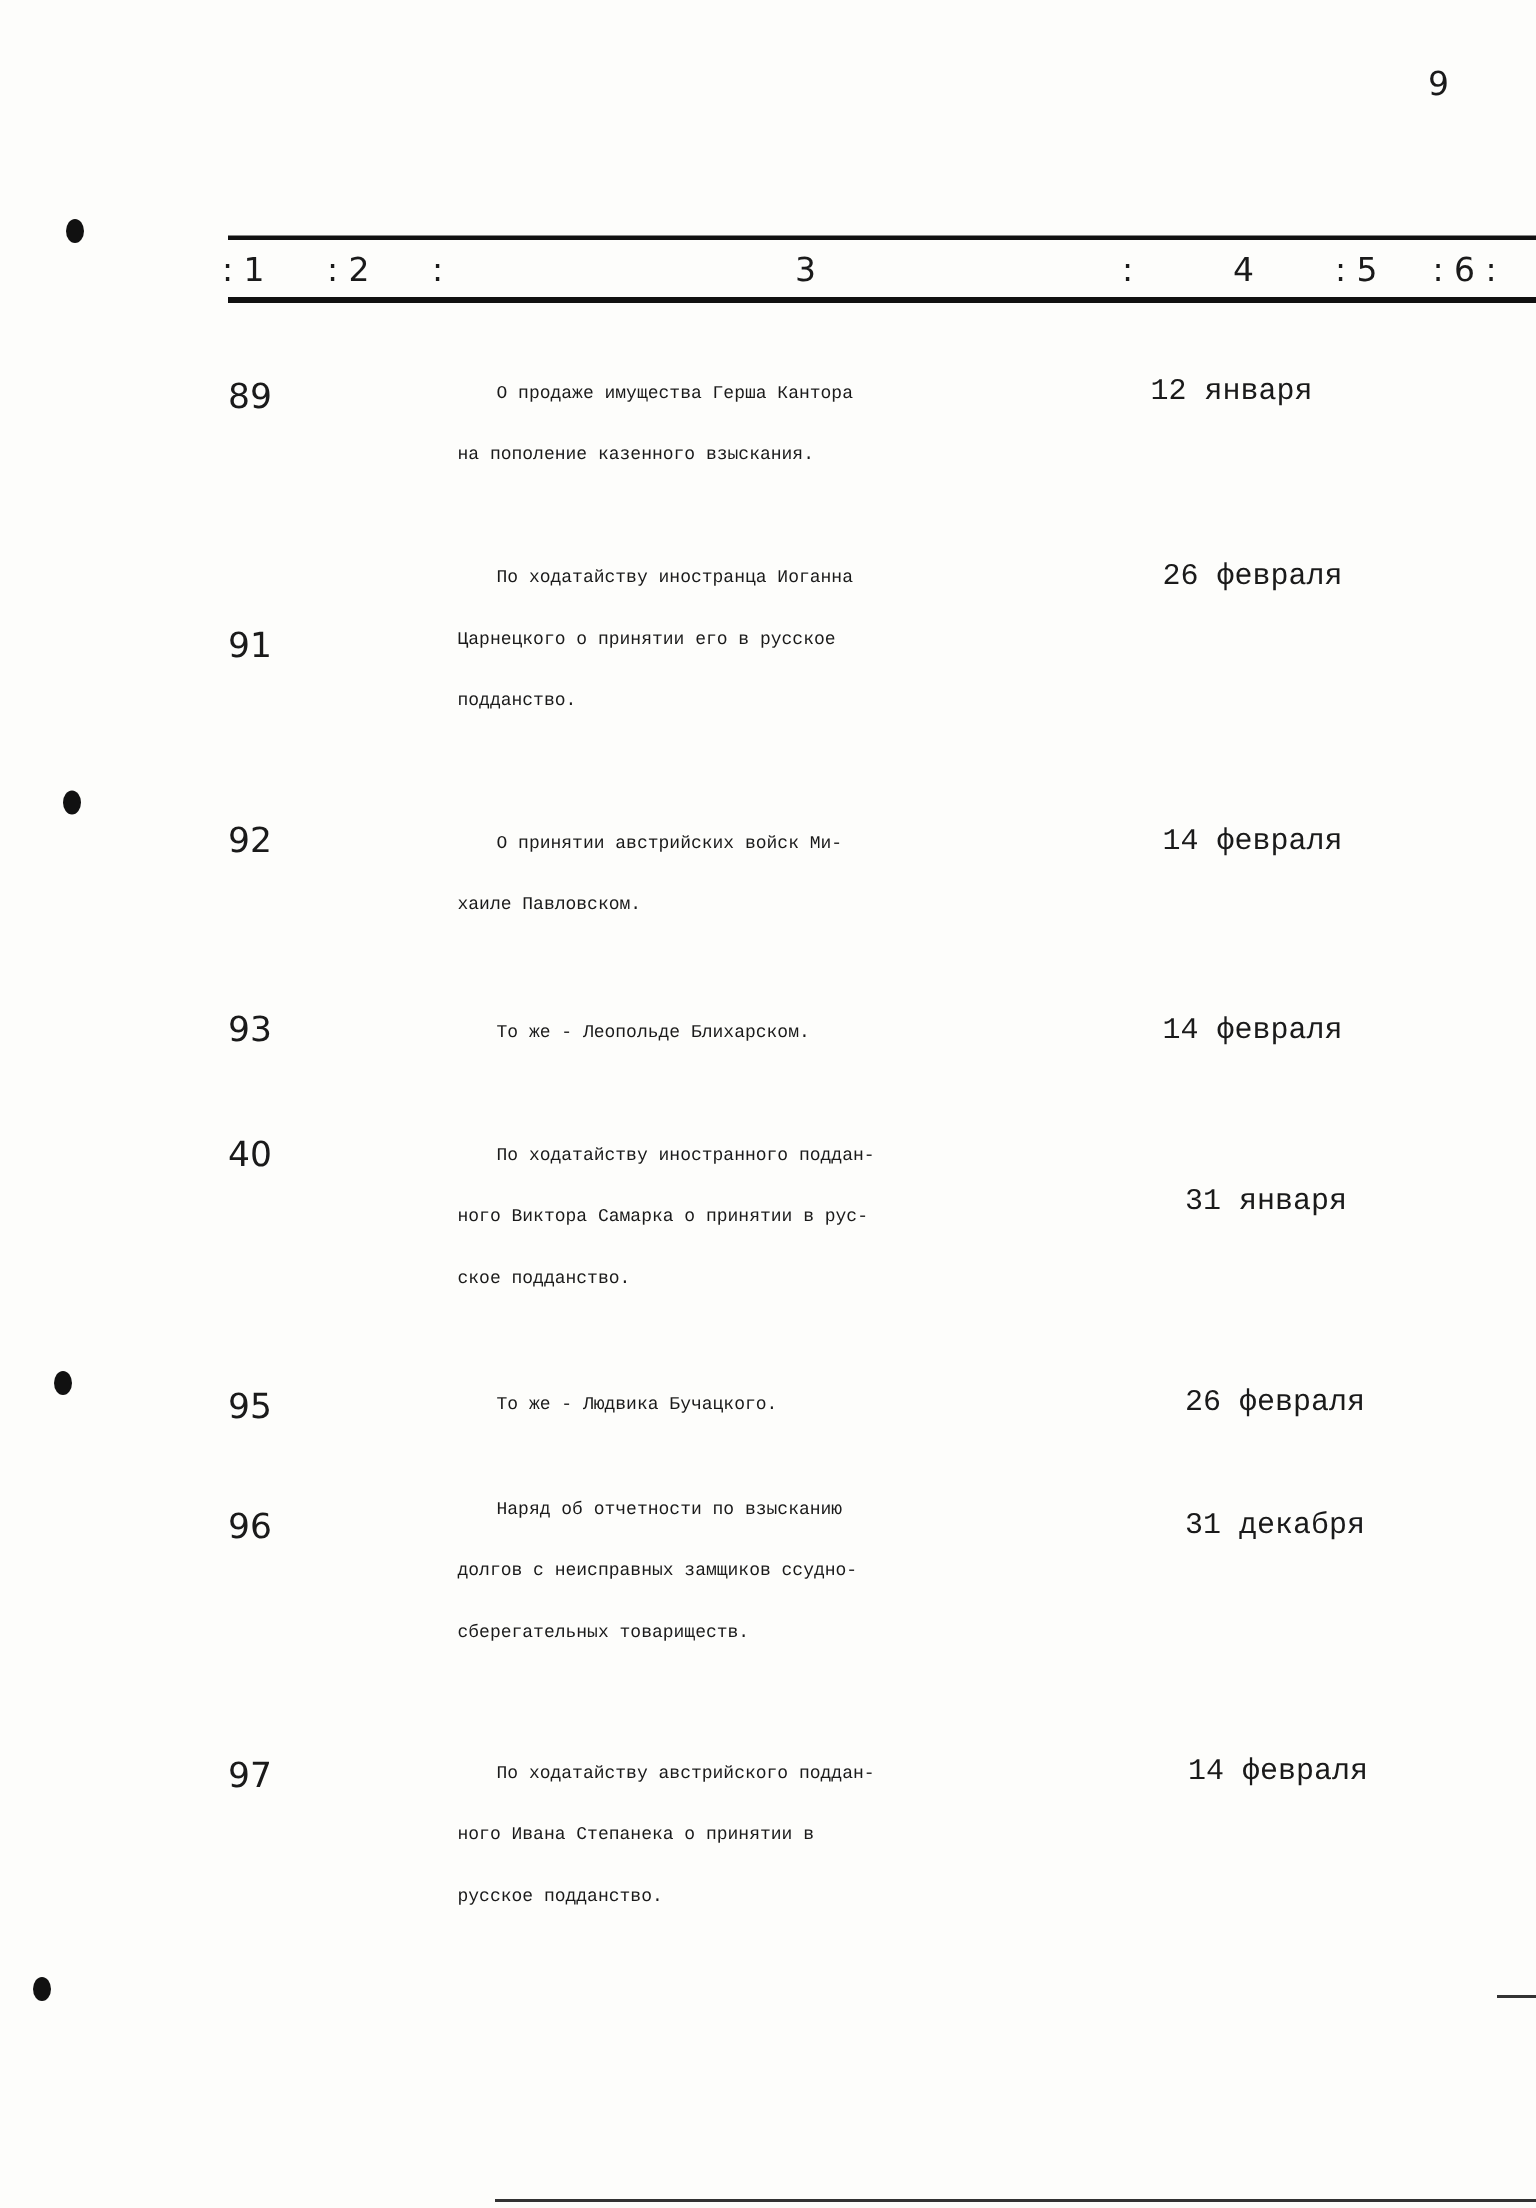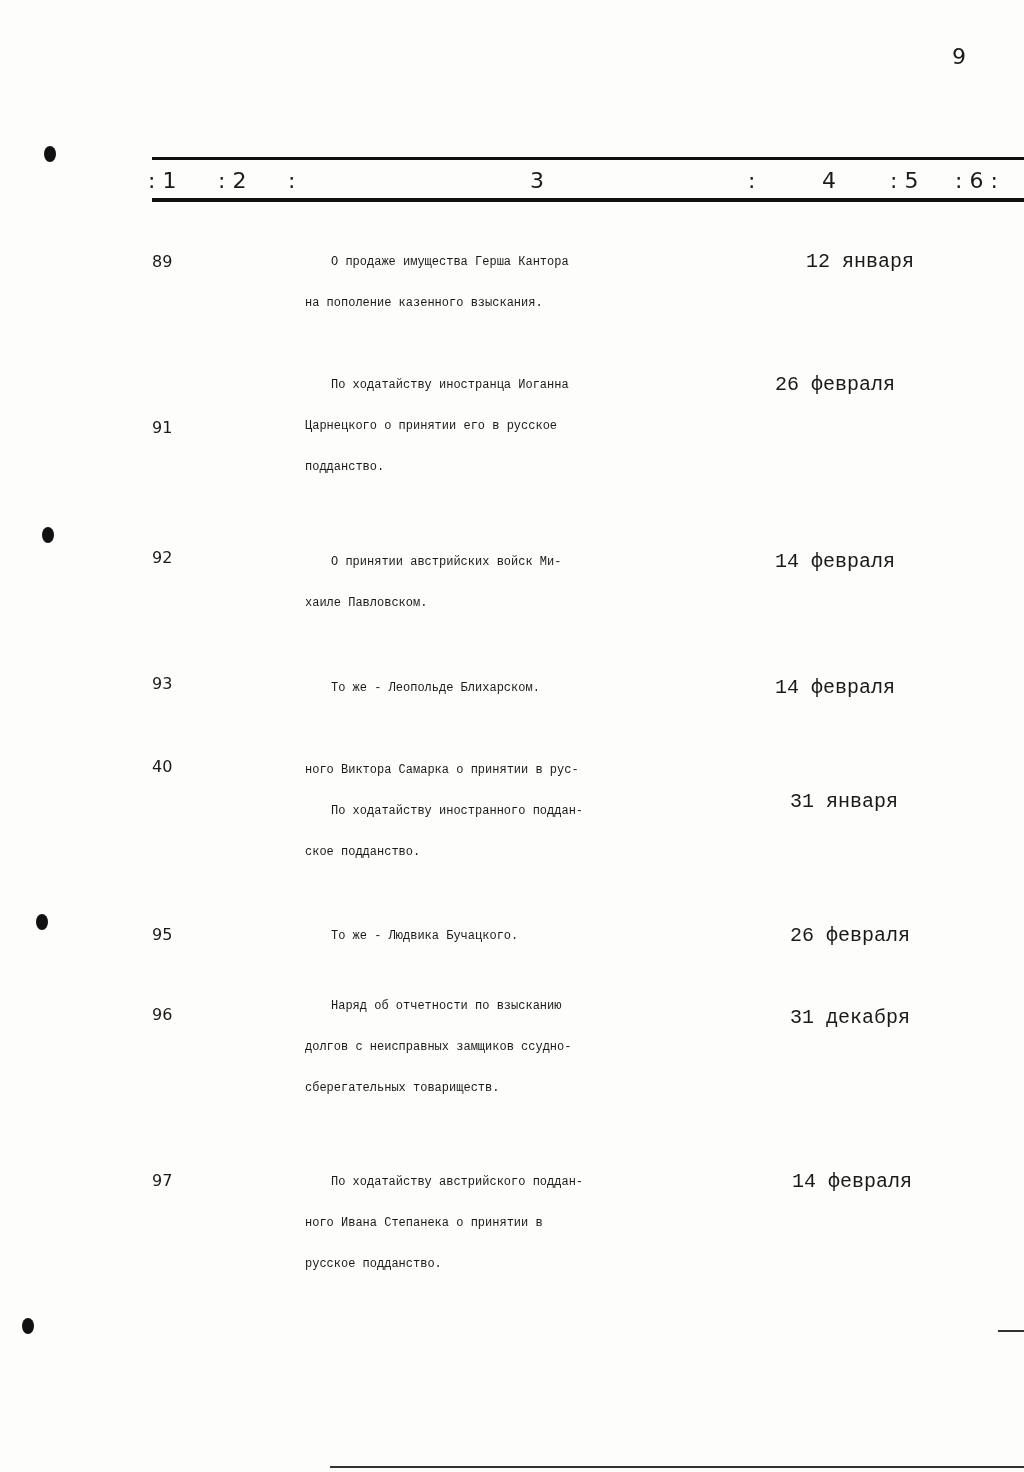--- a/index.html
+++ b/index.html
@@ -7,21 +7,21 @@
     width: 1024px; height: 1472px; background: #fdfdfb; position: relative; overflow: hidden;
     font-family: "Liberation Mono", "DejaVu Sans Mono", monospace; color: #1a1a1a;
   }
   .page-number { position: absolute; left: 952px; top: 44px; font-size: 22px; font-family: "DejaVu Sans", sans-serif; }
   .rule { position: absolute; left: 152px; right: 0; background: #111; }
   .rule.top { top: 157px; height: 3px; }
   .rule.bottom { top: 198px; height: 4px; }
   .rule.page-bottom { top: 1466px; left: 330px; height: 2px; background: #333; }
   .hdr { position: absolute; top: 168px; font-size: 22px; font-family: "DejaVu Sans", sans-serif; }
   .row { position: absolute; left: 0; right: 0; }
-  .num { position: absolute; left: 152px; font-size: 16px; font-family: "DejaVu Sans", sans-serif; }
+  .num { position: absolute; left: 152px; font-size: 23px; font-family: "DejaVu Sans", sans-serif; }
   .desc { position: absolute; left: 305px; width: 480px; font-size: 12px; line-height: 41px; }
   .desc .line { display: block; white-space: pre; }
   .desc .line.first { padding-left: 26px; }
   .date { position: absolute; font-size: 20px; white-space: pre; }
   .hole { position: absolute; width: 12px; height: 16px; background: #111; border-radius: 50%; }
   .mark { position: absolute; right: 0; top: 1330px; width: 26px; height: 2px; background: #333; }
 </style>
 </head>
 <body>
 
@@ -40,21 +40,21 @@
   </div>
 <div class="rule bottom"></div>
 
 <div id="entries">
     <div class="row">
       <div class="num" style="top: 252px;">89</div>
       <div class="desc" style="top: 242px;">
         <span class="line first">О продаже имущества Герша Кантора</span>
         <span class="line">на пополение казенного взыскания.</span>
       </div>
-      <div class="date" style="left: 806px; top: 250px;">12 января</div>
+      <div class="date" style="left: 767px; top: 250px;">12 января</div>
     </div>
     <div class="row">
       <div class="num" style="top: 390px; margin-top: 28px;">91</div>
       <div class="desc" style="top: 365px;">
         <span class="line first">По ходатайству иностранца Иоганна</span>
         <span class="line">Царнецкого о принятии его в русское</span>
         <span class="line">подданство.</span>
       </div>
       <div class="date" style="left: 775px; top: 373px;">26 февраля</div>
     </div>
@@ -69,22 +69,22 @@
     <div class="row">
       <div class="num" style="top: 674px;">93</div>
       <div class="desc" style="top: 668px;">
         <span class="line first">То же - Леопольде Блихарском.</span>
       </div>
       <div class="date" style="left: 775px; top: 676px;">14 февраля</div>
     </div>
     <div class="row">
       <div class="num" style="top: 757px;">40</div>
       <div class="desc" style="top: 750px;">
+        <span class="line first">По ходатайству иностранного поддан-</span>
         <span class="line">ного Виктора Самарка о принятии в рус-</span>
-        <span class="line first">По ходатайству иностранного поддан-</span>
         <span class="line">ское подданство.</span>
       </div>
       <div class="date" style="left: 790px; top: 758px; margin-top: 32px;">31 января</div>
     </div>
     <div class="row">
       <div class="num" style="top: 925px;">95</div>
       <div class="desc" style="top: 916px;">
         <span class="line first">То же - Людвика Бучацкого.</span>
       </div>
       <div class="date" style="left: 790px; top: 924px;">26 февраля</div>

